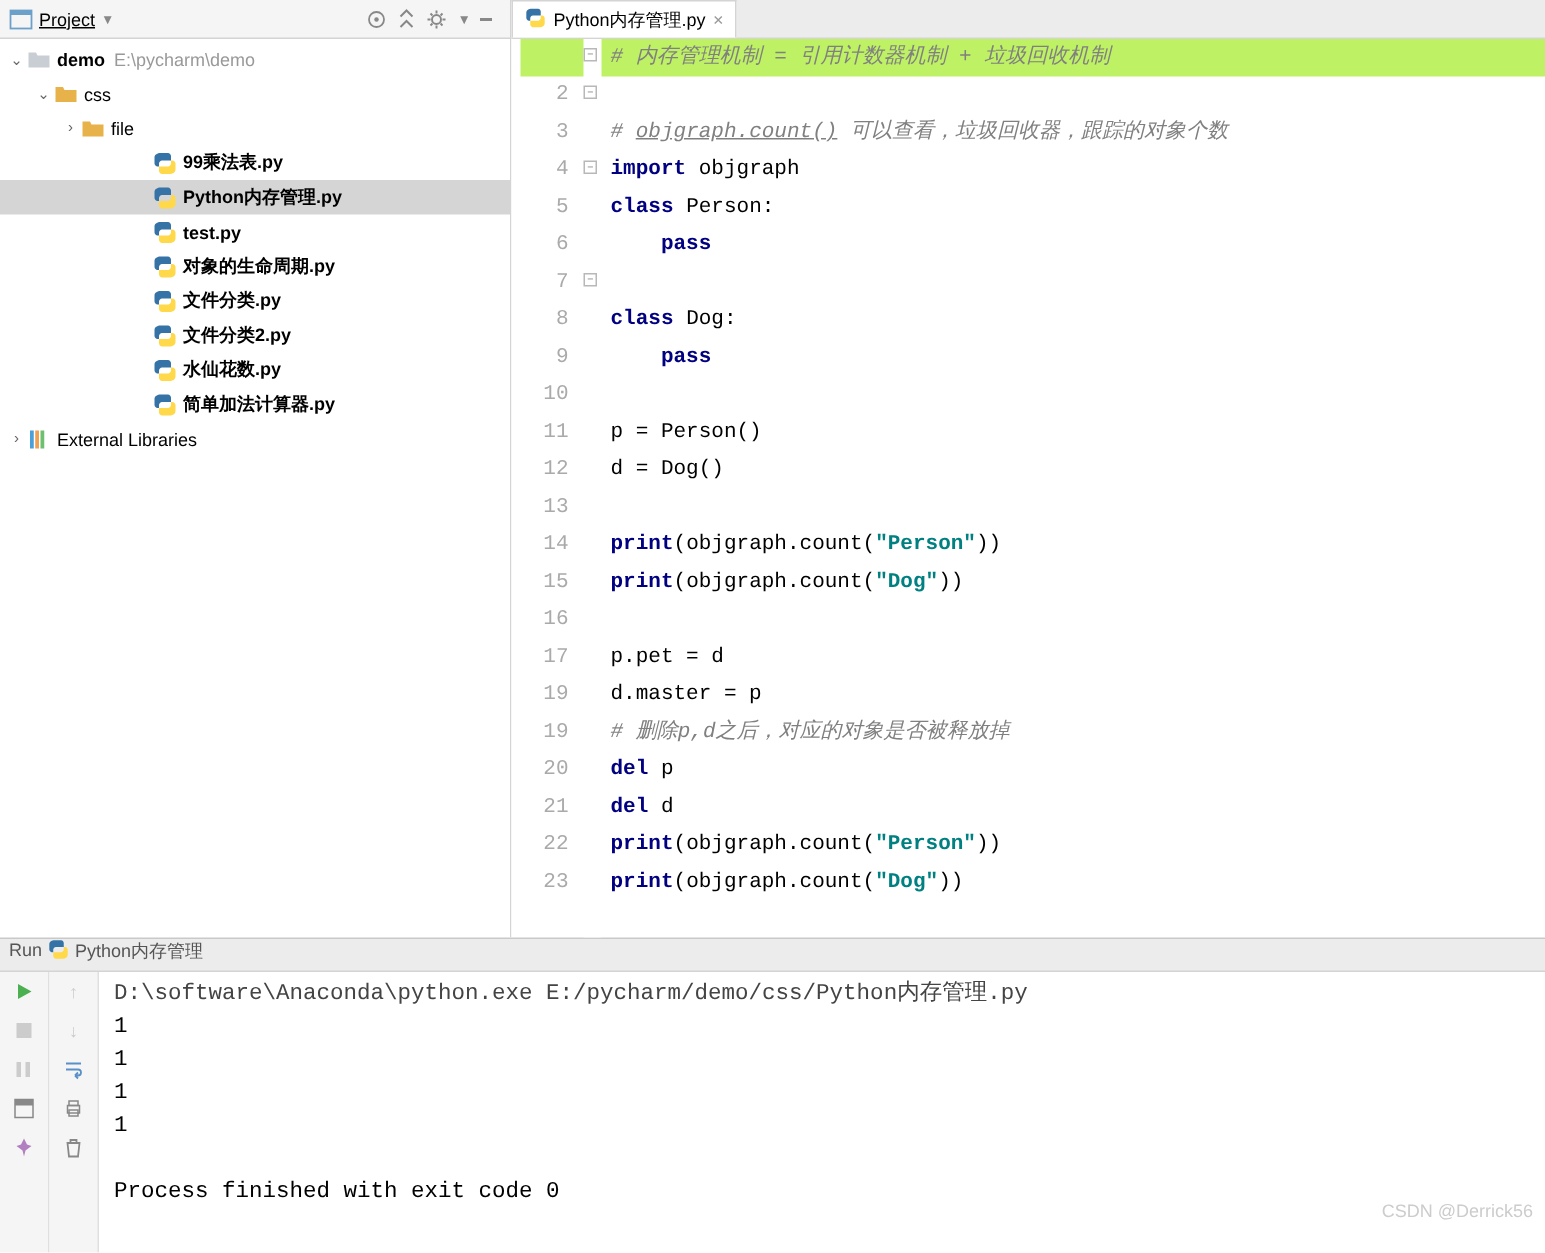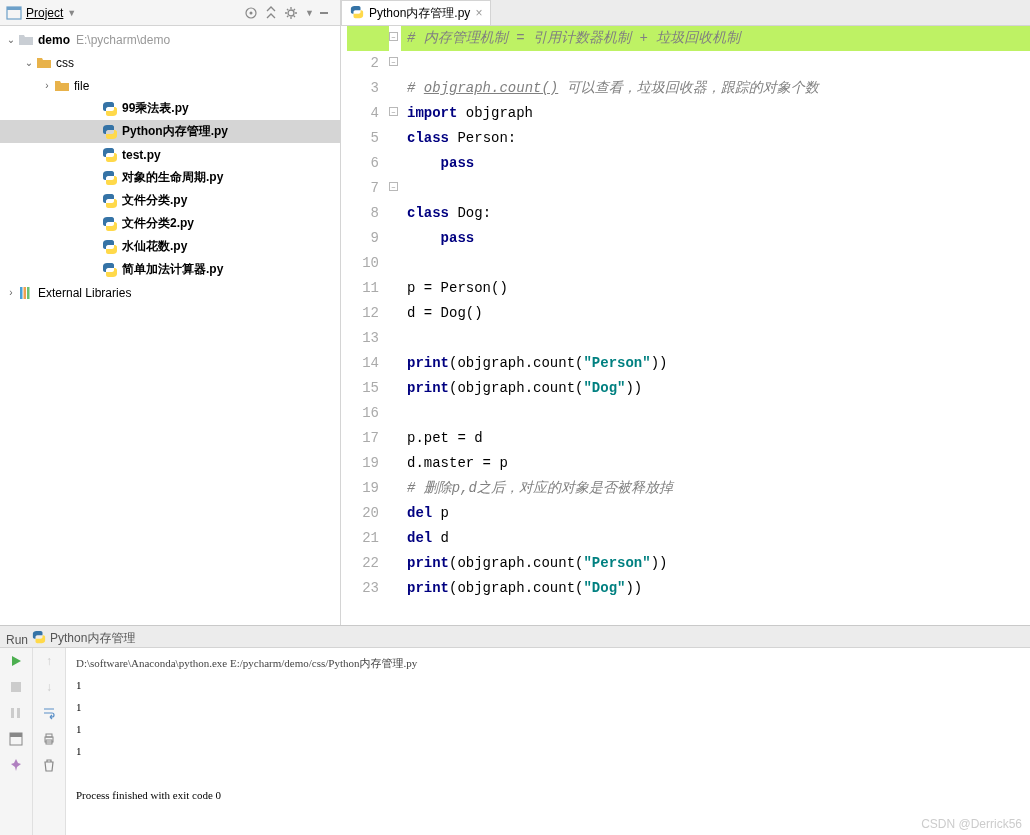--- a/index.html
+++ b/index.html
@@ -30,29 +30,29 @@
 .editor { flex: 1; display: flex; background: #fff; overflow: auto; font-family: "Consolas","Courier New",monospace; font-size: 14px; line-height: 25px; }
 .gutter { width: 48px; text-align: right; padding-right: 10px; color: #aaa; background: #fff; user-select: none; }
 .fold-col { width: 12px; background: #fff; position: relative; }
 .fold-mark { position: absolute; left: 0; width: 9px; height: 9px; border: 1px solid #b8b8b8; background: #fff; font-size: 8px; line-height: 7px; text-align: center; color: #888; }
 .code { flex: 1; white-space: pre; padding-left: 6px; color: #000; }
 .code .kw { color: #000080; font-weight: bold; }
 .code .cm { color: #808080; font-style: italic; }
 .code .str { color: #008080; font-weight: bold; }
 .code .hl-line { background: #bef264; display: block; margin-left: -60px; padding-left: 60px; }
 .bottom-panel { border-top: 1px solid #c9c9c9; background: #fff; display: flex; flex-direction: column; height: 210px; }
-.run-header { height: 22px; background: #ececec; border-bottom: 1px solid #d4d4d4; display: flex; align-items: flex-end; padding-left: 6px; gap: 4px; color: #555; font-size: 12px; }
+.run-header { height: 22px; background: #ececec; border-bottom: 1px solid #d4d4d4; display: flex; align-items: flex-start; padding-left: 6px; gap: 4px; color: #555; font-size: 12px; }
 .run-body { flex: 1; display: flex; }
 .run-toolbar { width: 33px; background: #f5f5f5; border-right: 1px solid #e0e0e0; display: flex; flex-direction: column; align-items: center; padding-top: 2px; gap: 4px; }
 .run-toolbar2 { width: 33px; background: #f5f5f5; border-right: 1px solid #e0e0e0; display: flex; flex-direction: column; align-items: center; padding-top: 2px; gap: 4px; }
 .run-tool { width: 22px; height: 22px; display: flex; align-items: center; justify-content: center; cursor: pointer; color: #6e6e6e; }
-.console { flex: 1; font-family: Liberation Serif, serif; font-size: 11px; line-height: 22px; padding: 4px 10px; color: #000; white-space: pre; overflow: auto; }
+.console { flex: 1; font-family: Liberation Mono, monospace; font-size: 15px; line-height: 22px; padding: 4px 10px; color: #000; white-space: pre; overflow: auto; }
 .console .path-line { color: #444; }
 .console .exit { color: #000; }
-.watermark { position: absolute; right: 8px; bottom: 4px; color: #ccc; font-size: 12px; }
+.watermark { position: absolute; right: 8px; bottom: 21px; color: #ccc; font-size: 12px; }
 </style>
 </head>
 <body>
 
 <div class="top-area">
   <div class="left-panel">
     <div class="panel-header">
       <span class="proj-icon"><svg viewBox="0 0 16 16">
             <rect x="1" y="2" width="14" height="12" fill="none" stroke="#6da0c9" stroke-width="1.2"></rect>
             <rect x="1" y="2" width="14" height="3" fill="#6da0c9"></rect>

